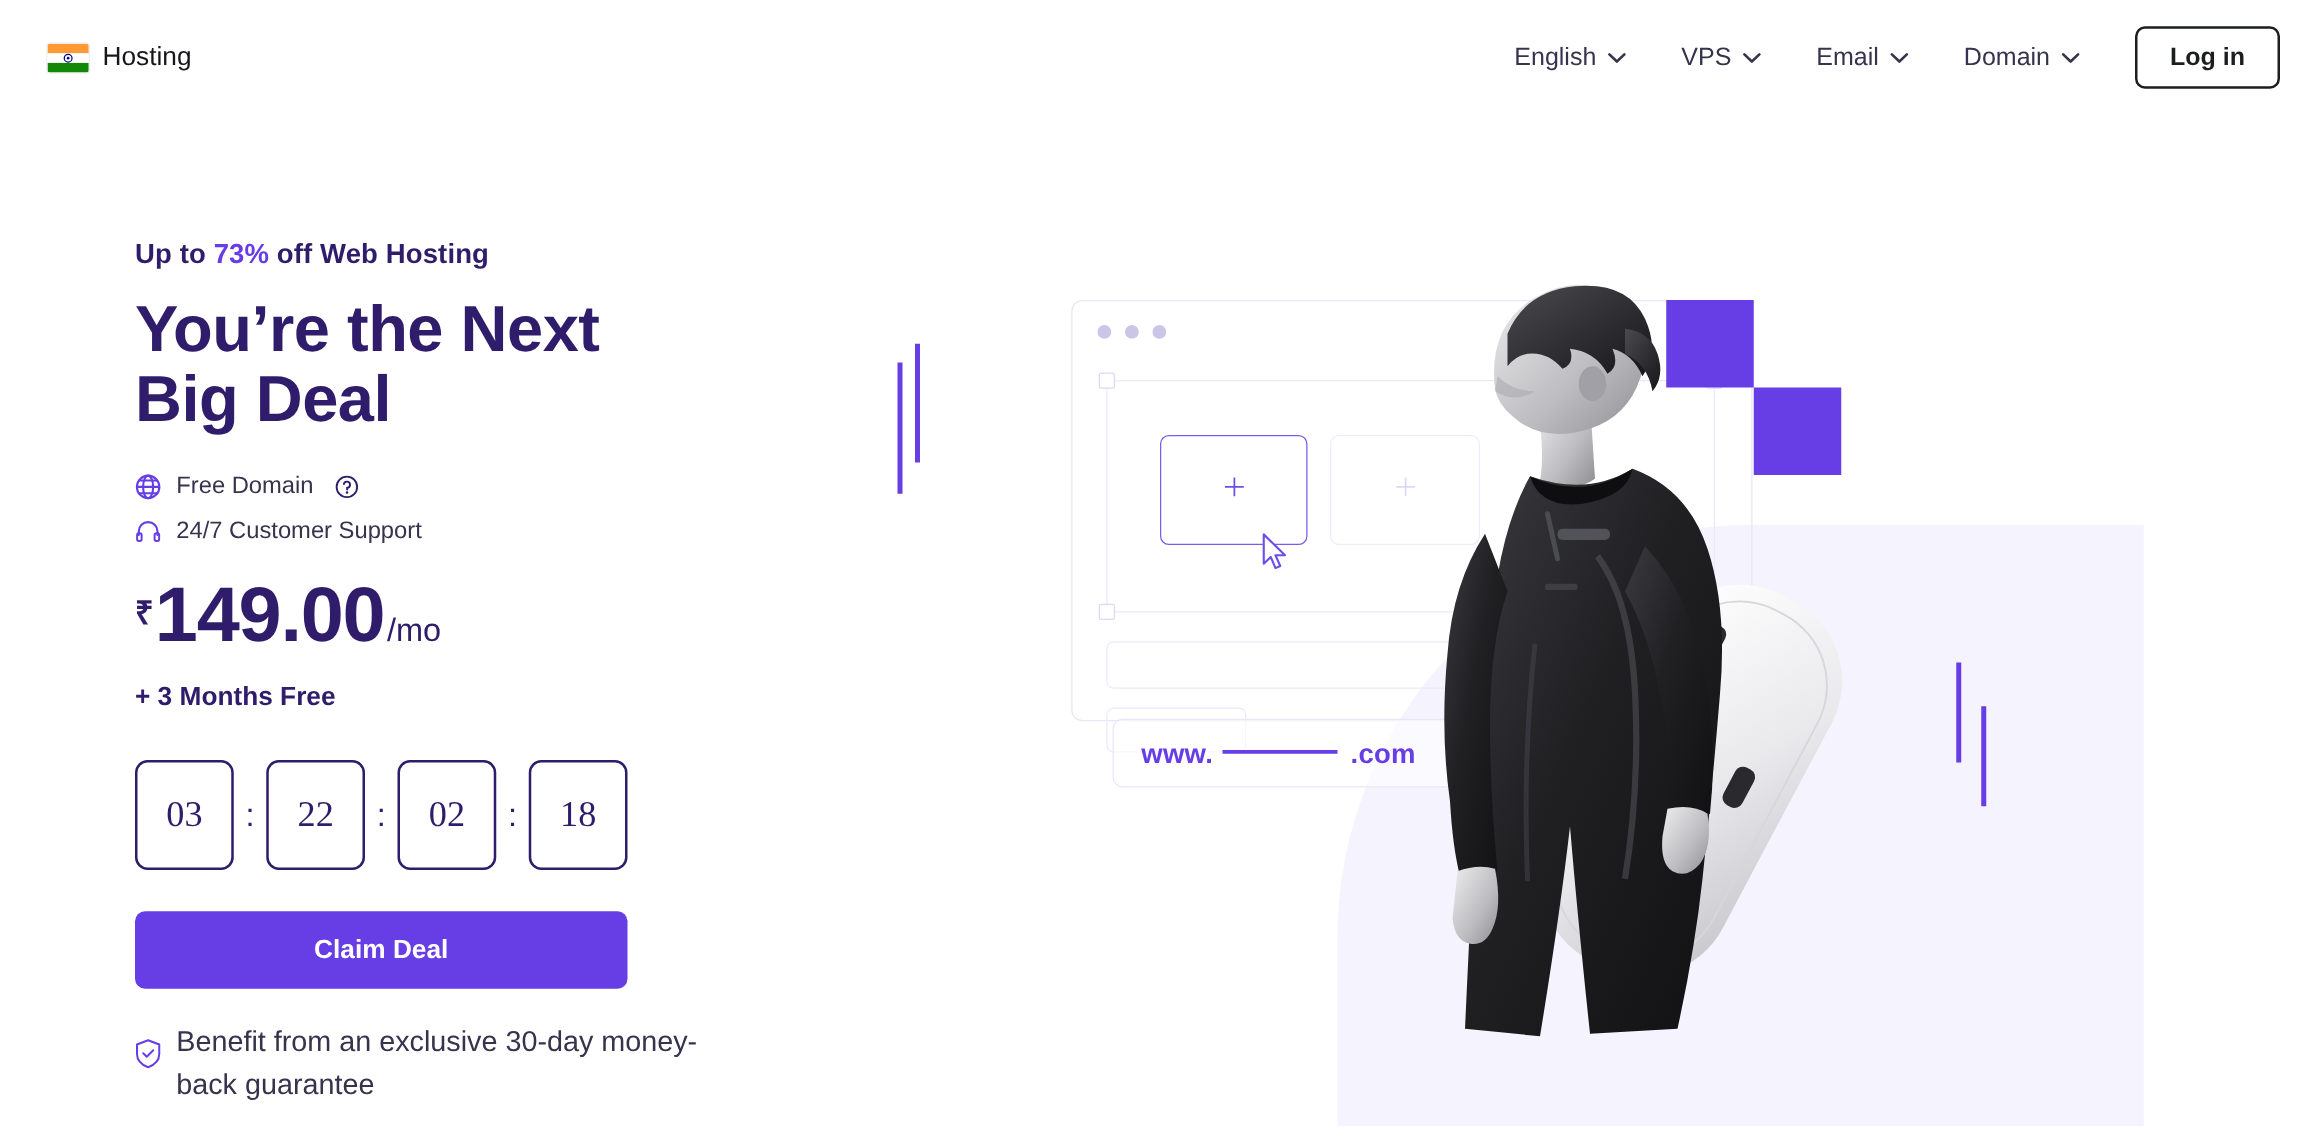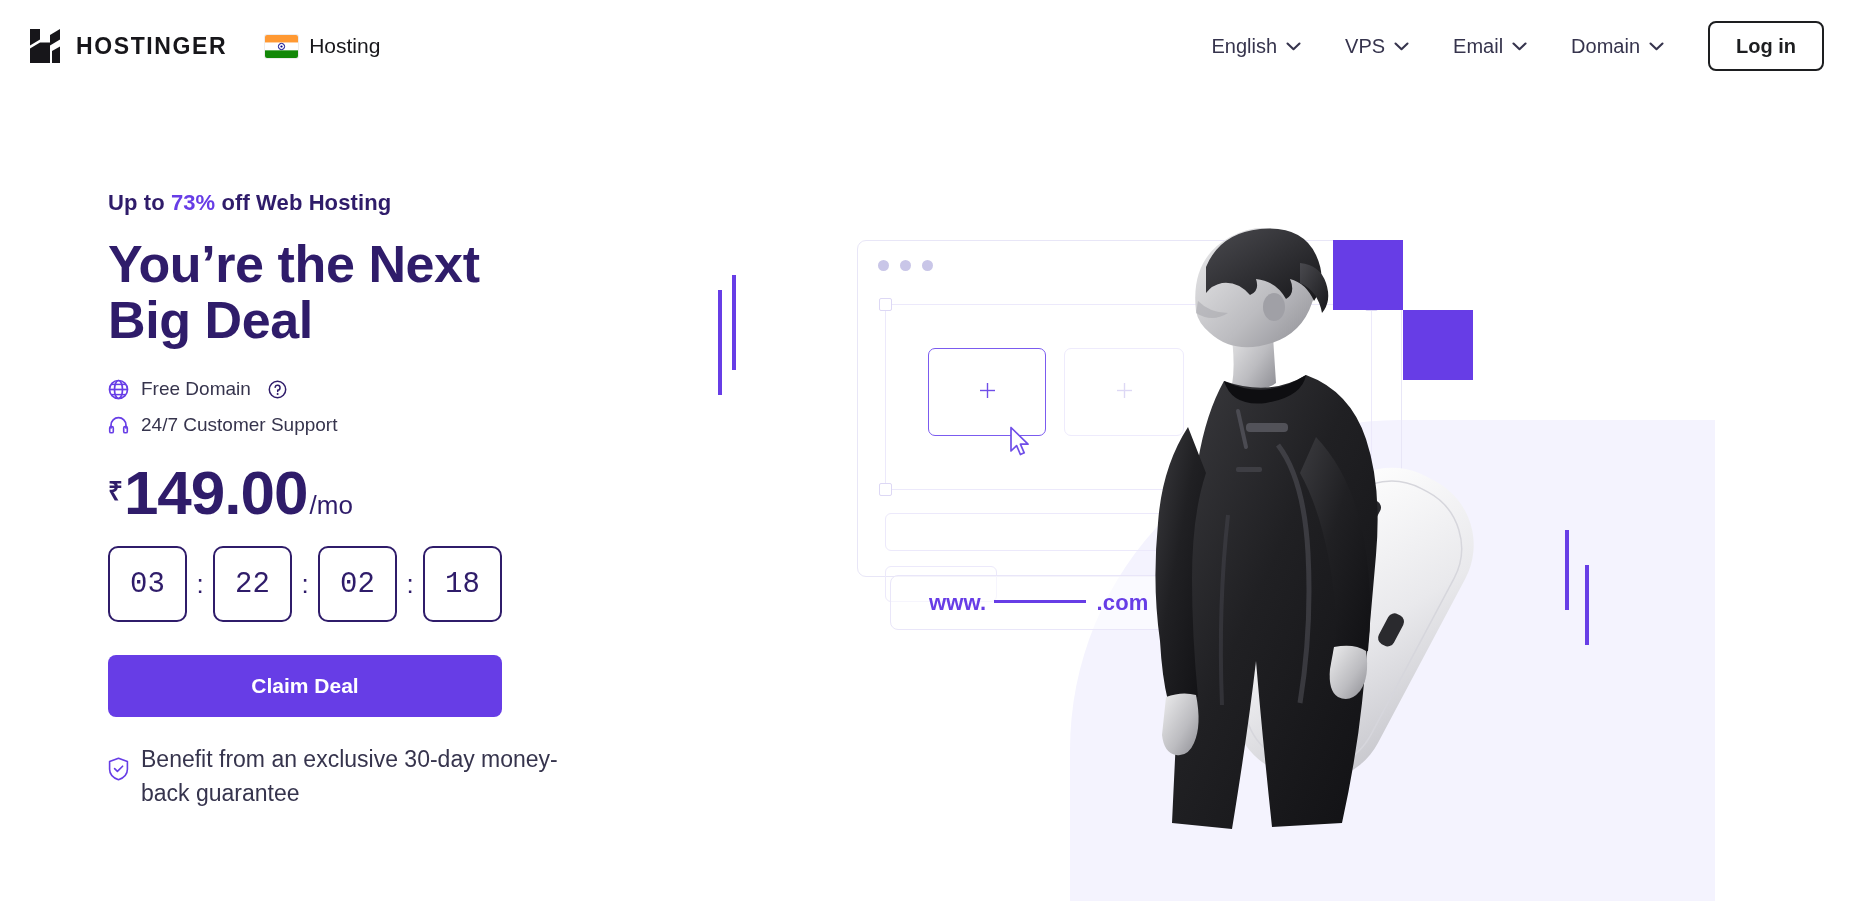--- a/index.html
+++ b/index.html
@@ -173,30 +173,30 @@
   }
 
   .timer {
     display: flex;
     align-items: center;
     gap: 0;
     margin-bottom: 33px;
   }
   .tbox {
     width: 79px;
-    height: 76px;
+    height: 88px;
     border: 2px solid #2f1c6a;
     border-radius: 10px;
     display: flex;
     align-items: center;
     justify-content: center;
     font-size: 29px;
     color: #2f1c6a;
     background: #fff;
-    font-family: Liberation Mono, monospace;
+    font-family: Liberation Serif, serif;
   }
   .tsep {
     width: 26px;
     text-align: center;
     font-size: 26px;
     color: #2f1c6a;
   }
 
   .cta {
     width: 394px;
@@ -312,21 +312,21 @@
     position: absolute;
     left: 50px;
     top: 435px;
     width: 302px;
     height: 55px;
     border: 1.5px solid #e9e6f9;
     border-radius: 8px;
     background: rgba(255,255,255,.55);
     display: flex;
     align-items: center;
-    padding-left: 38px;
+    padding-left: 22px;
     gap: 6px;
   }
   .dom-txt {
     font-size: 22px;
     font-weight: bold;
     color: #673de6;
     letter-spacing: .2px;
   }
   .dom-blank {
     width: 92px;
@@ -359,32 +359,20 @@
   }
   .surfer svg { display:block; }
 </style>
 </head>
 <body>
 
 <div class="page">
 
   <div class="header">
 
-    <div class="brand">
-      <span>
-        <svg class="brand-mark" viewBox="0 0 34 36">
-          <path d="M2 1 h10 v10.5 L2 17.5 Z" fill="#17161a"></path>
-          <path d="M32 1 v10.5 L22 17.5 V7 Z" fill="#17161a"></path>
-          <path d="M2 20.5 L12 14.5 V25 H22 v10 H2 Z" fill="#17161a"></path>
-          <path d="M32 18.5 v16.5 h-8 V23 Z" fill="#17161a"></path>
-          <rect x="12" y="14.5" width="10" height="10.5" fill="#17161a"></rect>
-        </svg>
-      </span>
-      <span class="brand-word">HOSTINGER</span>
-    </div>
 
     <div class="lang">
       <span>
         <svg class="flag" viewBox="0 0 33 23">
           <rect width="33" height="7.67" fill="#ff9933"></rect>
           <rect y="7.67" width="33" height="7.67" fill="#ffffff"></rect>
           <rect y="15.34" width="33" height="7.66" fill="#138808"></rect>
           <circle cx="16.5" cy="11.5" r="3.1" fill="none" stroke="#000088" stroke-width="1"></circle>
           <circle cx="16.5" cy="11.5" r="1.1" fill="#000088"></circle>
         </svg>
@@ -475,20 +463,21 @@
         <span>24/7 Customer Support</span>
       </div>
     </div>
 
     <div class="price-row">
       <span class="cur">₹</span>
       <span class="amount">149.00</span>
       <span class="per">/mo</span>
     </div>
 
+    <div class="months-free">+ 3 Months Free</div>
 
     <div class="timer">
       <div class="tbox">03</div>
       <div class="tsep">:</div>
       <div class="tbox">22</div>
       <div class="tsep">:</div>
       <div class="tbox">02</div>
       <div class="tsep">:</div>
       <div class="tbox">18</div>
     </div>

